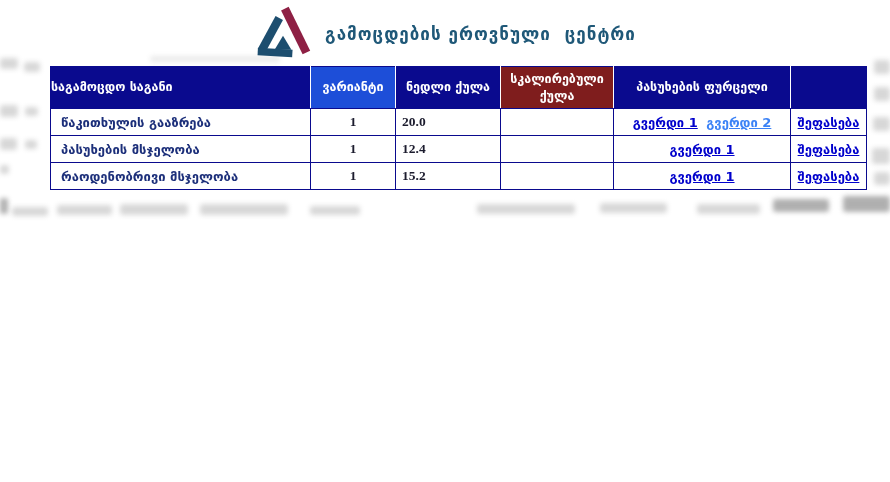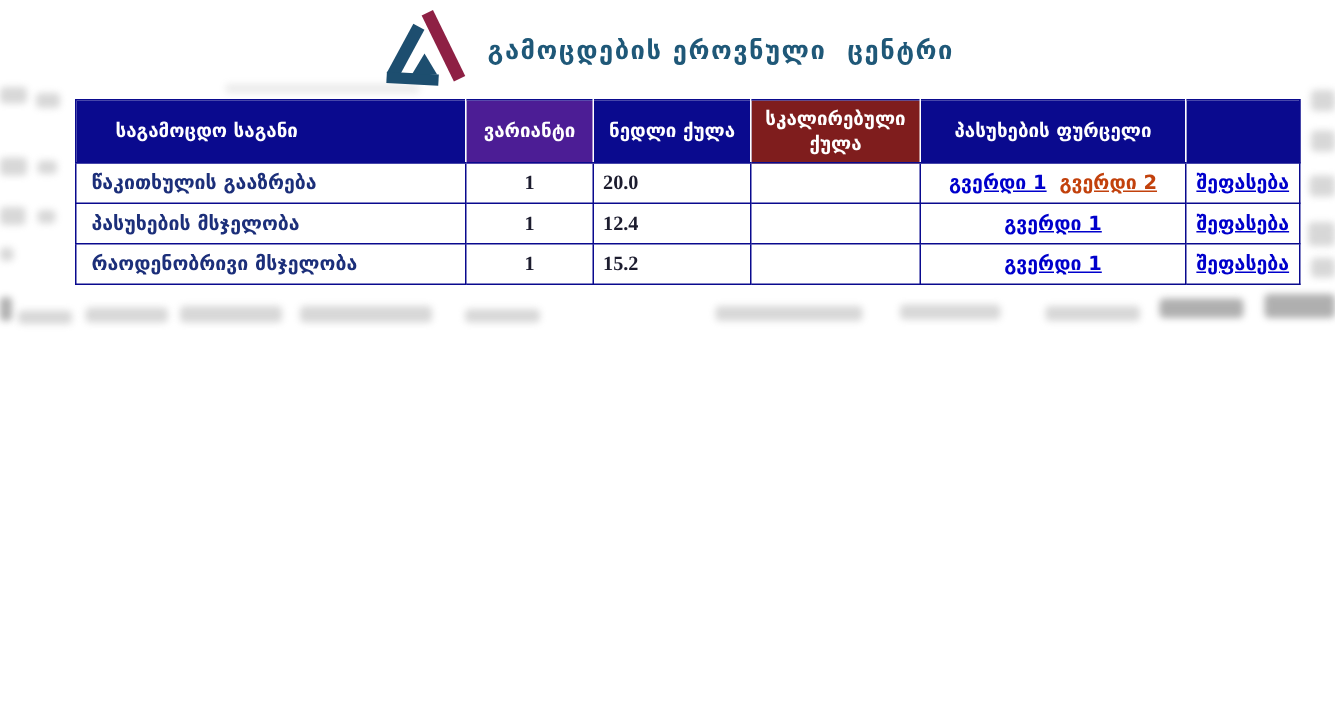--- a/index.html
+++ b/index.html
@@ -28,21 +28,21 @@
   .results-table {
     position:absolute; left:50px; top:66px; width:816px;
     border-collapse:collapse; table-layout:fixed; font-size:13px;
   }
   .results-table th {
     color:#ffffff; font-weight:bold; font-size:12.5px; line-height:1.35;
     border:1px solid #ffffff; padding:2px 5px; text-align:center;
   }
   .results-table thead tr { height:42px; }
   .results-table th { border-top-color:#0a0a8e; border-bottom-color:#0a0a8e; }
-  .results-table th:first-child { border-left-color:#0a0a8e; text-align:left; padding-left:26px;margin-top:22px; }
+  .results-table th:first-child { border-left-color:#0a0a8e; text-align:left; padding-left:0;margin-top:22px; }
   .results-table th:last-child  { border-right-color:#0a0a8e; }
   .results-table td {
     border:1px solid #0a0a8e; height:26px; padding:0 6px;font-weight:bold;
   }
   td.subject { text-align:left; padding-left:10px; }
   td.center  { text-align:center; }
   td.right   { padding-right:8px; }
   .num { font-family:"Liberation Serif","DejaVu Serif",serif; font-size:13.5px; color:#1c1c2e; }
   .results-table a { text-decoration:underline; }
   .links a { margin:0 2px; }
@@ -94,36 +94,36 @@
       <col style="width:260px">
         <col style="width:85px">
         <col style="width:105px">
       <col style="width:113px">
         <col style="width:177px">
         <col style="width:76px">
     </colgroup>
     <thead>
       <tr>
         <th style="background:#0a0a8e">საგამოცდო საგანი</th>
-        <th style="background:#4c1d95">ვარიანტი</th>
+        <th style="background:#1d4ed8">ვარიანტი</th>
         <th style="background:#0a0a8e">ნედლი ქულა</th>
         <th style="background:#7f1d1d">სკალირებული ქულა</th>
         <th style="background:#0a0a8e">პასუხების ფურცელი</th>
         <th style="background:#0a0a8e"></th>
       </tr>
     </thead>
     <tbody>
       <tr>
         <td class="subject" style="color:#1c2f7a">წაკითხულის გააზრება</td>
         <td class="center num">1</td>
         <td class="right num">20.0</td>
         <td class="center"></td>
         <td class="center links">
           <a href="#" style="color:#0000cc">გვერდი 1</a>
-          <a href="#" style="color:#c2410c">გვერდი 2</a>
+          <a href="#" style="color:#3b82f6">გვერდი 2</a>
         </td>
         <td class="center">
           <a href="#" style="color:#0000cc">შეფასება</a>
         </td>
       </tr>
       <tr>
         <td class="subject" style="color:#1c2f7a">პასუხების მსჯელობა</td>
         <td class="center num">1</td>
         <td class="right num">12.4</td>
         <td class="center"></td>

